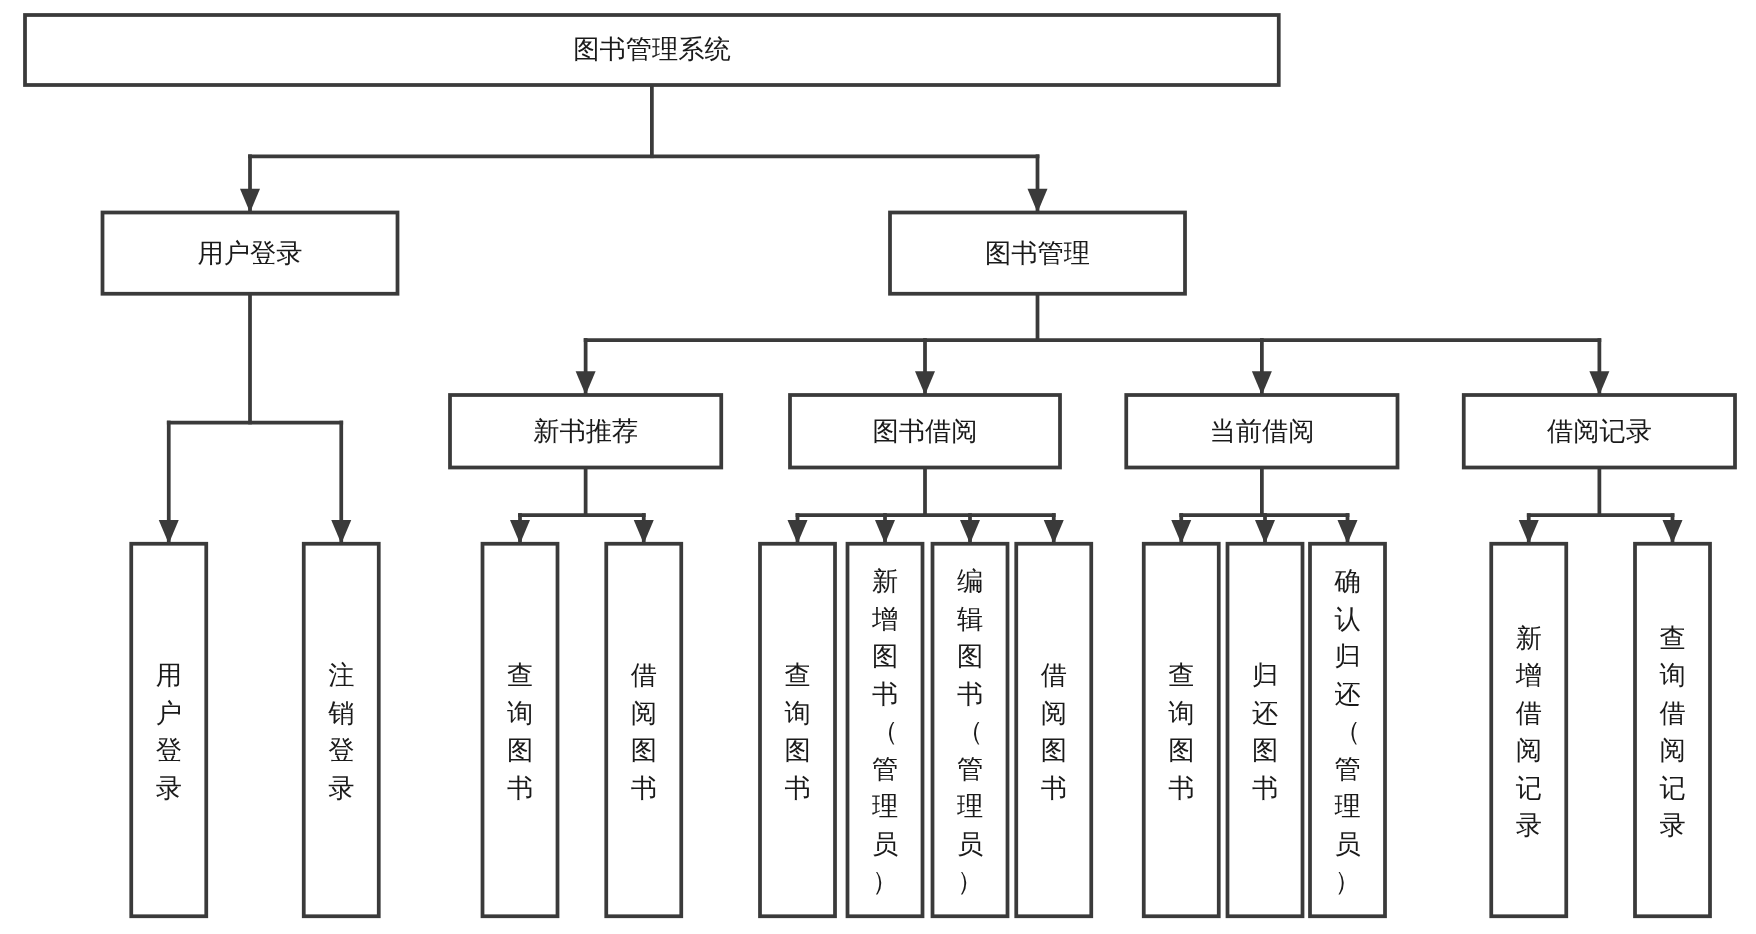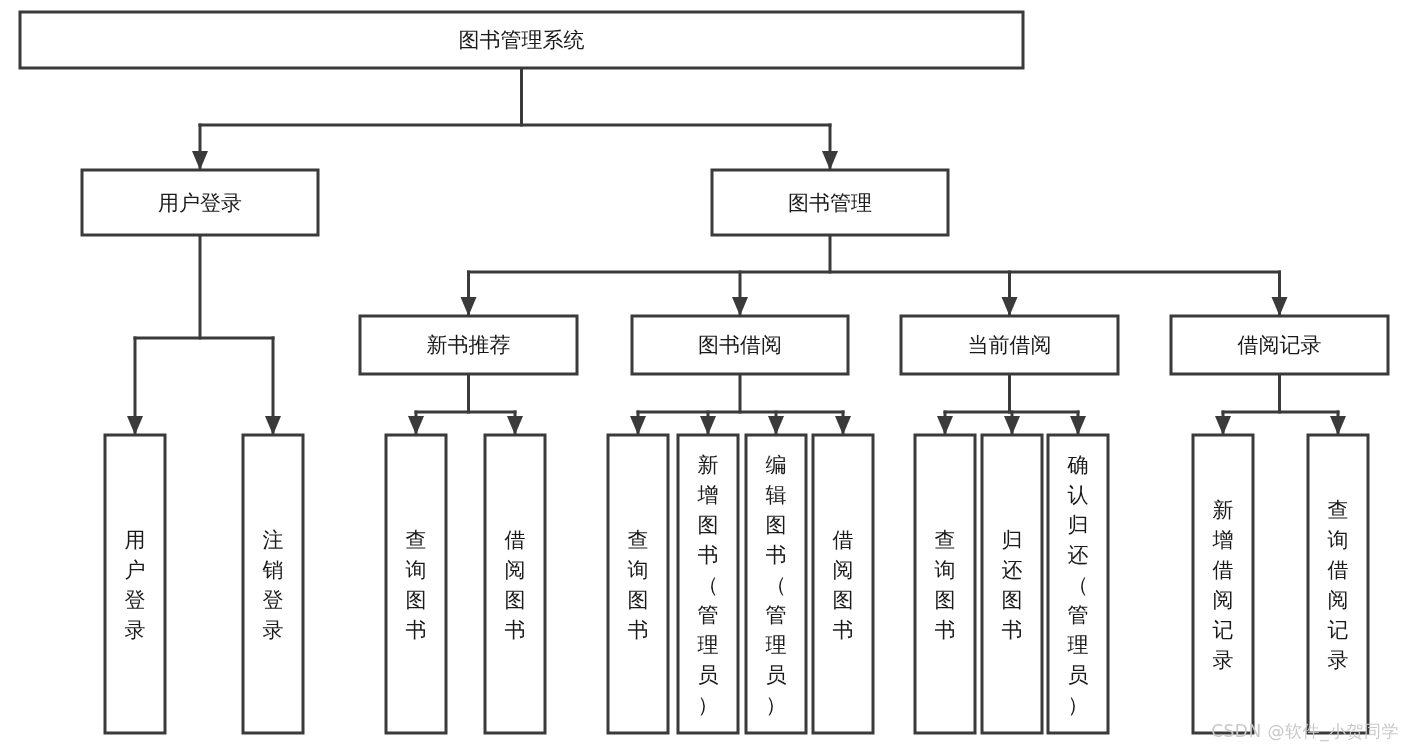--- a/index.html
+++ b/index.html
@@ -153,14 +153,13 @@
         <g>
           <rect x="1193" y="435" width="60" height="298" class="nodebox"></rect>
         </g>
         <text x="1223" y="517.4" class="vlbl"><tspan x="1223" dy="0">新</tspan><tspan x="1223" dy="30">增</tspan><tspan x="1223" dy="30">借</tspan><tspan x="1223" dy="30">阅</tspan><tspan x="1223" dy="30">记</tspan><tspan x="1223" dy="30">录</tspan></text>
         <g>
           <rect x="1308" y="435" width="60" height="298" class="nodebox"></rect>
         </g>
         <text x="1338" y="517.4" class="vlbl"><tspan x="1338" dy="0">查</tspan><tspan x="1338" dy="30">询</tspan><tspan x="1338" dy="30">借</tspan><tspan x="1338" dy="30">阅</tspan><tspan x="1338" dy="30">记</tspan><tspan x="1338" dy="30">录</tspan></text>
       </g>
     </svg>
-  <div class="watermark">CSDN @软件_小贺同学</div>
 </div>
 
 </body></html>

